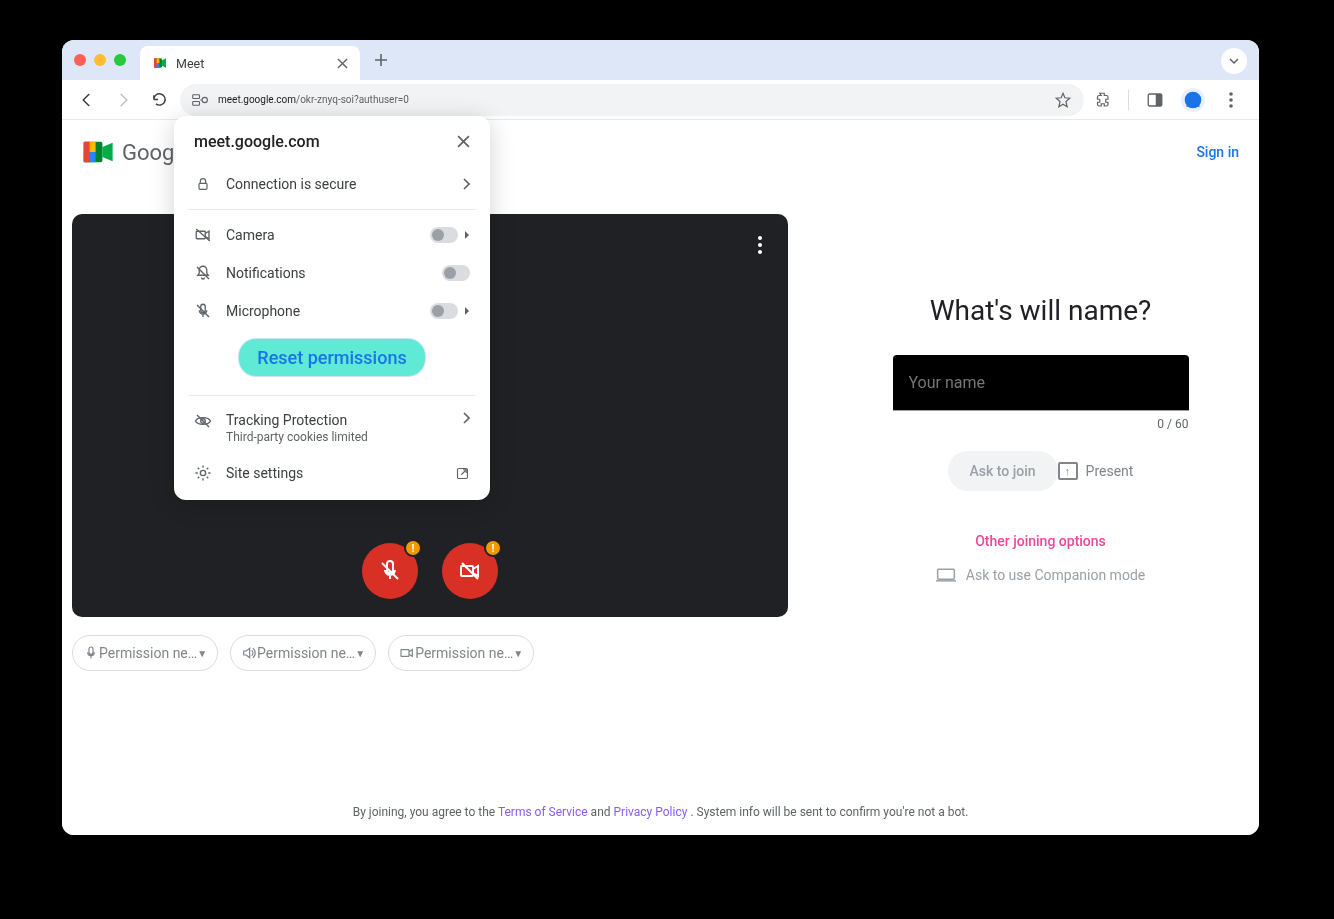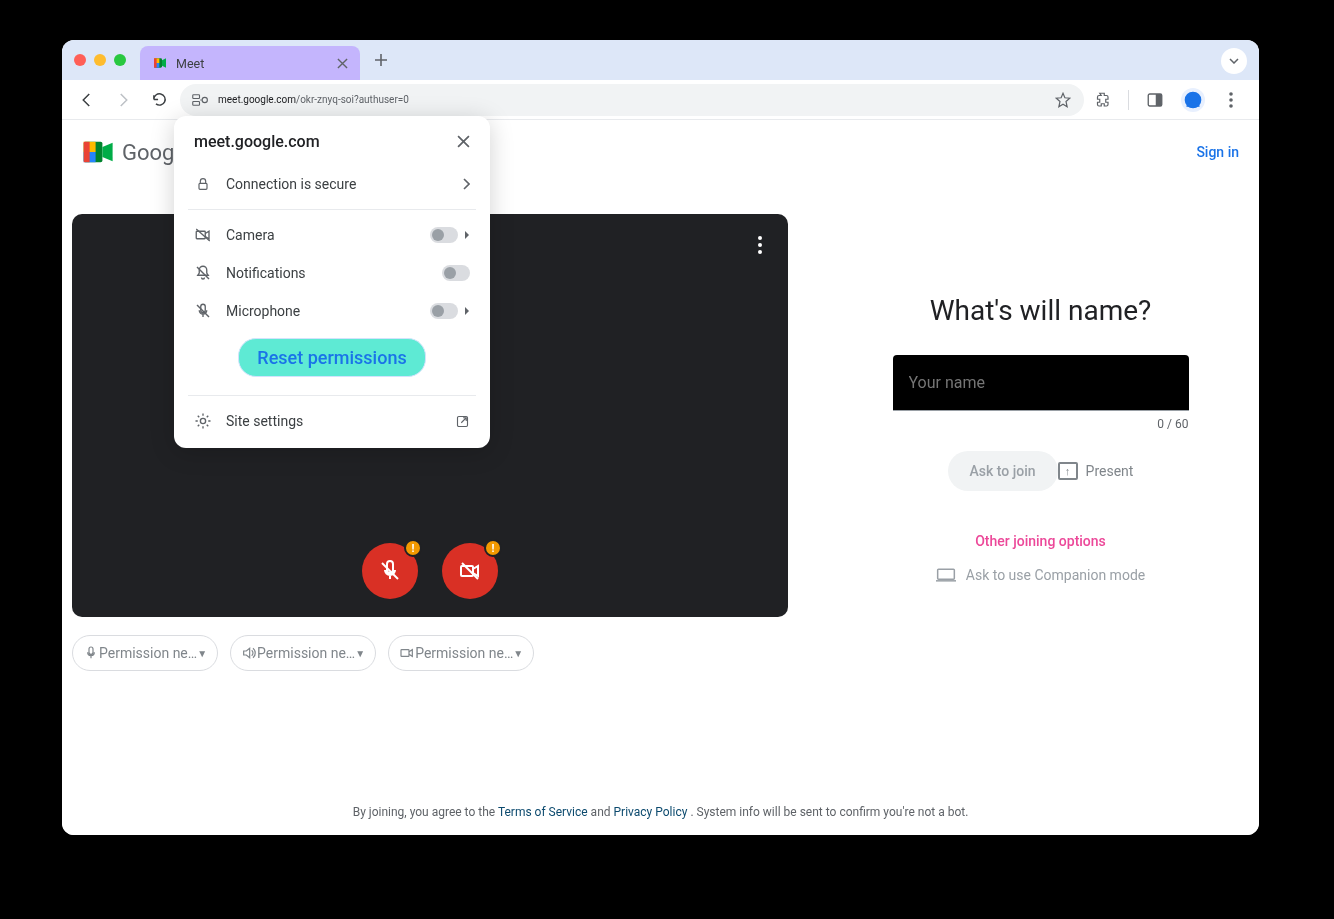--- a/index.html
+++ b/index.html
@@ -10,21 +10,21 @@
     box-shadow: 0 10px 40px rgba(0,0,0,0.5);
   }
   
   .tab-strip { background: #dde7f8; height: 40px; display: flex; align-items: center; padding: 0 12px; position: relative; }
   .traffic-lights { display: flex; gap: 8px; margin-right: 14px; }
   .traffic-lights span { width: 12px; height: 12px; border-radius: 50%; display: block; }
   .tl-red { background: #ff5f57; }
   .tl-yellow { background: #febc2e; }
   .tl-green { background: #28c840; }
   .tab {
-    background: #c4b5fd; height: 34px; border-radius: 8px 8px 0 0; display: flex; align-items: center;
+    background: #ffffff; height: 34px; border-radius: 8px 8px 0 0; display: flex; align-items: center;
     padding: 0 12px; gap: 8px; margin-top: 6px; min-width: 220px; position: relative;
   }
   .tab-title { font-size: 12.5px; color: #3c4043; flex: 1; }
   .tab-close { color: #5f6368; font-size: 14px; cursor: pointer; }
   .new-tab { color: #5f6368; margin-left: 14px; font-size: 18px; cursor: pointer; }
   .chevron-btn {
     position: absolute; right: 12px; top: 8px; width: 26px; height: 26px;
     border-radius: 50%; background: #fff; display: flex; align-items: center; justify-content: center;
     color: #5f6368; font-size: 12px;
   }
@@ -118,21 +118,21 @@
   }
   .pop-row.two-line { align-items: flex-start; }
   .pop-row .col { display:flex; flex-direction:column; }
   .pop-row .sub { font-size: 12px; color: #5f6368; margin-top: 2px; }
 
   
   .footer {
     position: absolute; bottom: 0; left: 0; right: 0; text-align: center;
     font-size: 12px; color: #5f6368; padding: 10px 0 16px 0;
   }
-  .footer a { color: #0c4a6e; text-decoration: none; }
+  .footer a { color: #8b5cf6; text-decoration: none; }
 
   .icon { width:18px; height:18px; display:inline-flex; align-items:center; justify-content:center; color:#5f6368; }
   svg { display: block; }
 </style>
 </head>
 <body>
 
 <div class="window">
 
   <div class="tab-strip">
@@ -398,20 +398,38 @@
         <span class="toggle"></span>
         <svg width="6" height="10" viewBox="0 0 6 10">
             <path d="M1 1 L5 5 L1 9" fill="#5f6368"></path>
           </svg>
       </span>
     </div>
     <div class="reset-row">
       <button class="reset-btn">Reset permissions</button>
     </div>
     <div class="pop-divider"></div>
+    <div class="pop-row two-line">
+      <span class="icon">
+        <svg width="18" height="18" viewBox="0 0 24 24">
+            <path d="M2 12 C5 6 19 6 22 12 C19 18 5 18 2 12 Z" stroke="#5f6368" stroke-width="1.8" fill="none"></path>
+            <circle cx="12" cy="12" r="3" stroke="#5f6368" stroke-width="1.8" fill="none"></circle>
+            <path d="M4 4 L20 20" stroke="#5f6368" stroke-width="1.8"></path>
+          </svg>
+      </span>
+      <span class="col">
+        <span>Tracking Protection</span>
+        <span class="sub">Third-party cookies limited</span>
+      </span>
+      <span class="right">
+        <svg width="8" height="12" viewBox="0 0 8 12">
+            <path d="M2 1 L7 6 L2 11" stroke="#5f6368" stroke-width="1.6" fill="none"></path>
+          </svg>
+      </span>
+    </div>
     <div class="pop-row">
       <span class="icon">
         <svg width="18" height="18" viewBox="0 0 24 24">
             <circle cx="12" cy="12" r="3.5" stroke="#5f6368" stroke-width="1.8" fill="none"></circle>
             <path d="M12 2 v3 M12 19 v3 M2 12 h3 M19 12 h3 M5 5 l2 2 M17 17 l2 2 M19 5 l-2 2 M5 19 l2 -2" stroke="#5f6368" stroke-width="1.8"></path>
           </svg>
       </span>
       <span>Site settings</span>
       <span class="open-icon">
         <svg width="15" height="15" viewBox="0 0 24 24">

